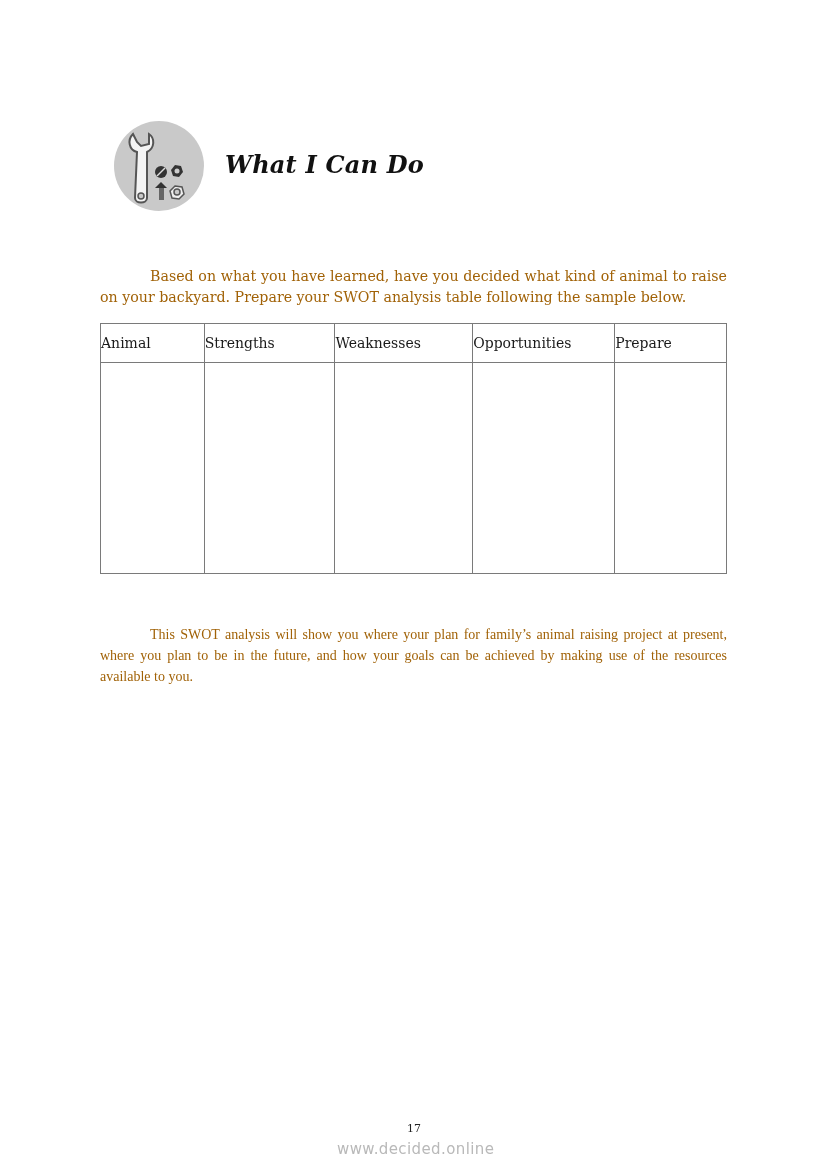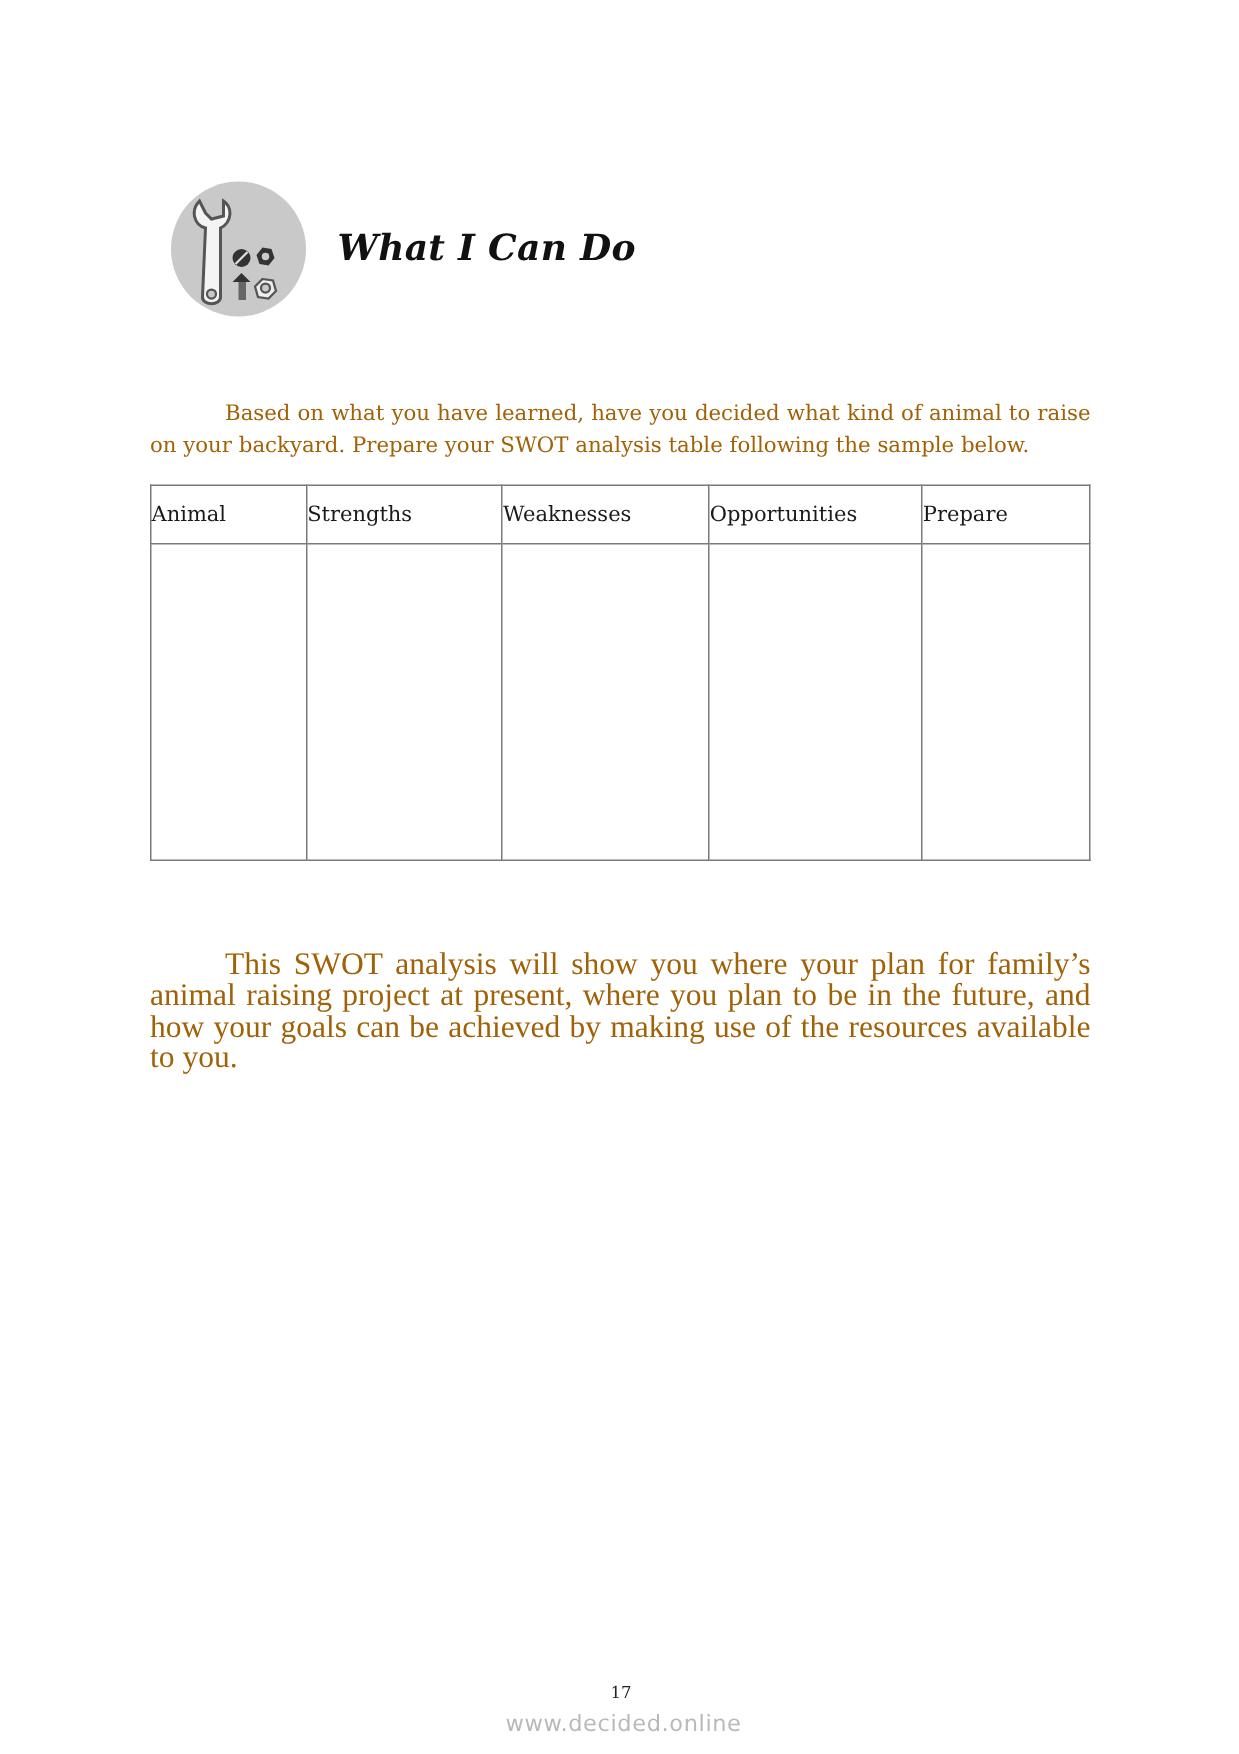--- a/index.html
+++ b/index.html
@@ -12,21 +12,21 @@
     font-family: "DejaVu Serif", serif; font-weight: bold; font-style: italic;
     font-size: 24px; color: #111; letter-spacing: 0.2px;
   }
 
   .para {
     position: absolute; left: 100px; width: 627px;
     font-family: "DejaVu Serif", serif; font-size: 14.2px; line-height: 20.8px;
     color: #a16207; text-align: justify; text-indent: 50px;
   }
   .para1 { top: 236px; }
-  .para2 { top: 595px; font-family: "Liberation Serif", serif; font-size: 21px; }
+  .para2 { top: 595px; font-family: "Liberation Serif", serif; font-size: 14px; }
 
   table.swot {
     position: absolute; left: 100px; top: 307px; width: 627px; height: 251px;
     border-collapse: collapse;
     font-family: "DejaVu Serif", serif; font-size: 14px; color: #1a1a1a;
   }
   table.swot th, table.swot td { border: 1px solid #7a7a7a; padding: 0; }
   table.swot th { font-weight: normal; height: 38px; text-align: left; }
   table.swot td { height: 210px; }
   .c1 { width: 104px; } .c2 { width: 131px; } .c3 { width: 138px; } .c4 { width: 142px; } .c5 { width: 112px; }

